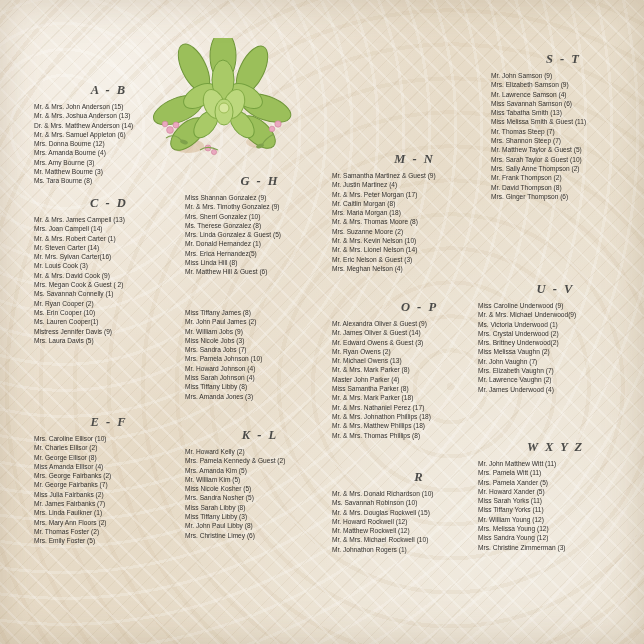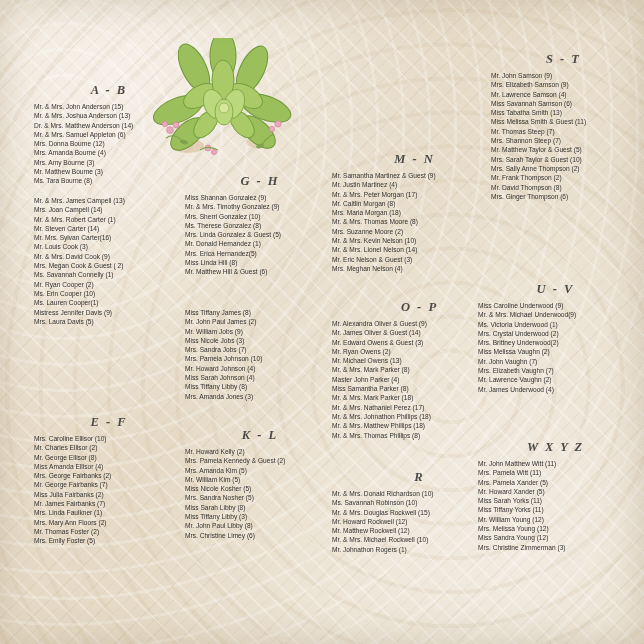--- a/index.html
+++ b/index.html
@@ -128,20 +128,21 @@
       <div>Mr. &amp; Mrs. Samuel Appleton (6)</div>
       <div>Mrs. Donna Bourne (12)</div>
       <div>Mrs. Amanda Bourne (4)</div>
       <div>Mrs. Amy Bourne (3)</div>
       <div>Mr. Matthew Bourne (3)</div>
       <div>Ms. Tara Bourne (8)</div>
     </div>
   </div>
 
   <div class="col" style="left:34px;top:196px;width:150px;">
+    <div class="grphdr">C - D</div>
     <div class="names">
       <div>Mr. &amp; Mrs. James Campell (13)</div>
       <div>Mrs. Joan Campell (14)</div>
       <div>Mr. &amp; Mrs. Robert Carter (1)</div>
       <div>Mr. Steven Carter (14)</div>
       <div>Mr. Mrs. Sylvan Carter(16)</div>
       <div>Mr. Louis Cook (3)</div>
       <div>Mr. &amp; Mrs. David Cook (9)</div>
       <div>Mrs. Megan Cook &amp; Guest ( 2)</div>
       <div>Ms. Savannah Connelly (1)</div>

